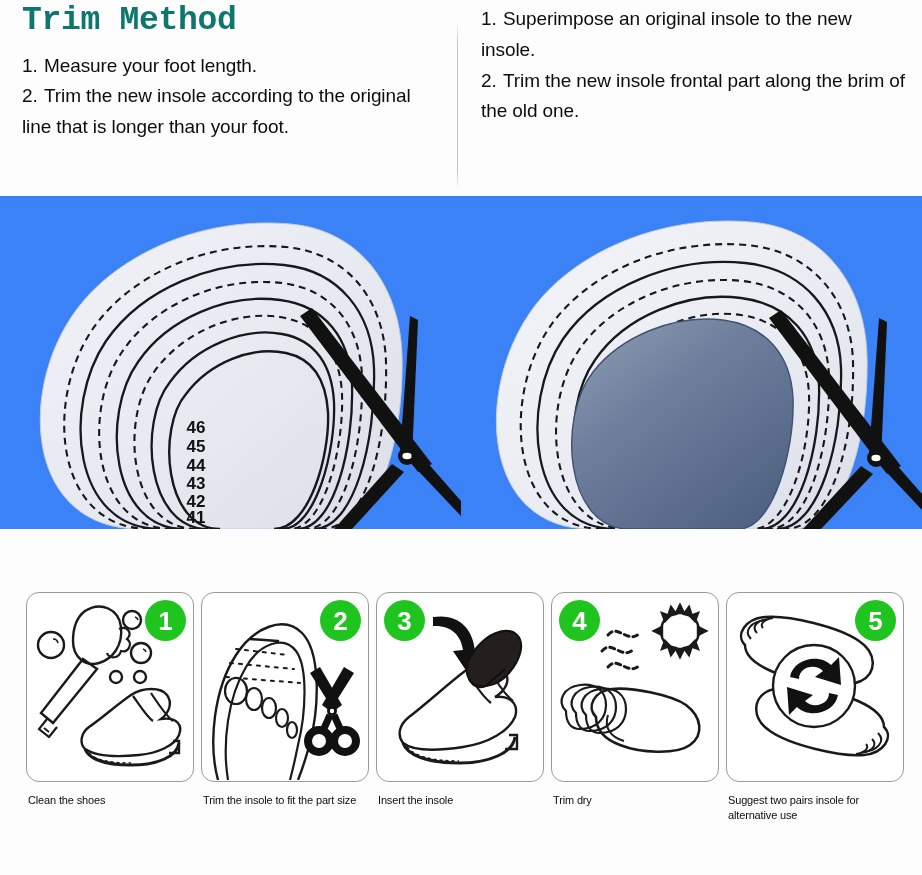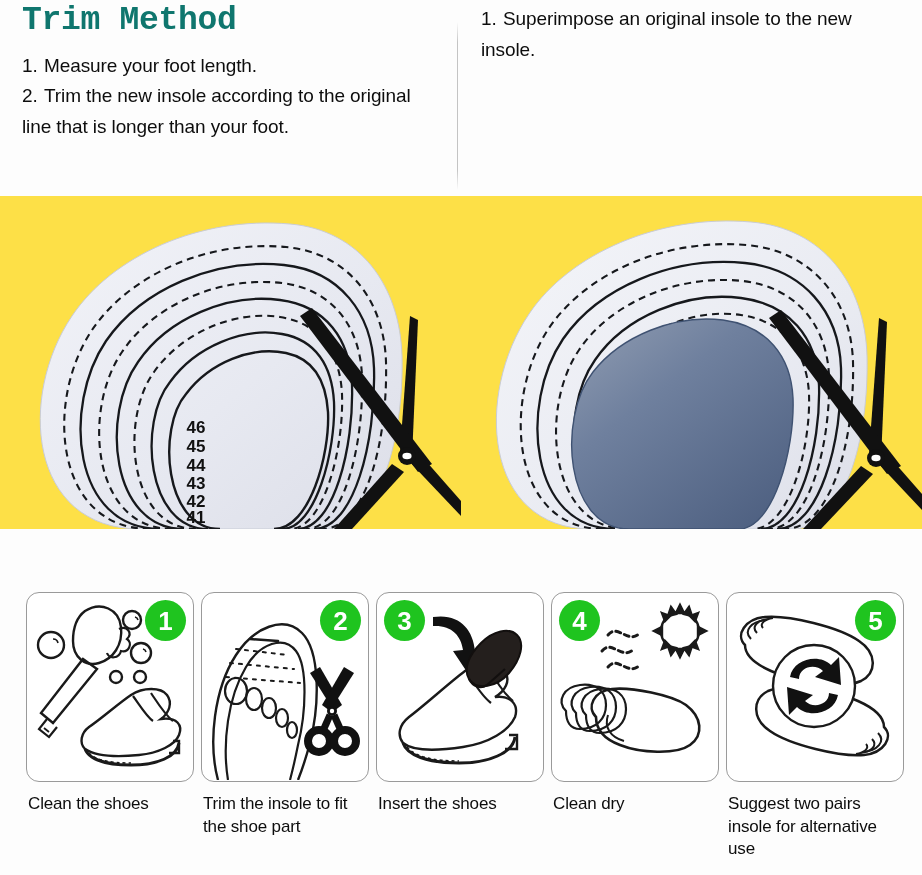--- a/index.html
+++ b/index.html
@@ -45,21 +45,21 @@
     color:#0d0d0d;
     letter-spacing:-.1px;
   }
   .step .num{display:inline-block;min-width:22px;}
   .col-left .steps{margin-top:12px;}
   .col-right .steps{margin-top:0px;}
 
   
   .illus-row{
     position:absolute;left:0;top:196px;width:922px;height:333px;
-    display:flex;overflow:hidden;background:#fde047;
+    display:flex;overflow:hidden;background:#3b82f6;
   }
   .illus{position:relative;width:461px;height:333px;overflow:hidden;}
   .illus svg{display:block;}
 
   
   .rec-heading-wrap{position:absolute;left:22px;top:531px;}
   .panels{
     position:absolute;left:26px;top:592px;width:880px;
     display:flex;gap:7px;
   }
@@ -82,21 +82,21 @@
     font-size:26px;font-weight:bold;
     display:flex;align-items:center;justify-content:center;
     font-family:"Liberation Sans",sans-serif;
     line-height:1;
     z-index:4;
   }
   .badge.tr{right:7px;top:7px;}
   .badge.tl{left:7px;top:7px;}
   .caption{
     margin-top:11px;
-    font-size:17px;
+    font-size:11px;
     line-height:1.33;
     color:#0d0d0d;
     letter-spacing:-.15px;
     padding-left:2px;
   }
 </style>
 </head>
 <body>
 
 <div class="page">
@@ -112,20 +112,23 @@
         <div class="step">
           <span class="num">2.</span><span>Trim the new insole according to the original line that is longer than your foot.</span>
         </div>
       </div>
     </div>
 
     <div class="col col-right">
       <div class="steps">
         <div class="step">
           <span class="num">1.</span><span>Superimpose an original insole to the new insole.</span>
+        </div>
+        <div class="step">
+          <span class="num">2.</span><span>Trim the new insole frontal part along the brim of the old one.</span>
         </div>
       </div>
     </div>
 
     <div class="divider"></div>
   </div>
 
   <div class="illus-row">
 
     <div class="illus">
@@ -312,21 +315,21 @@
             <path d="M 152 80 L 142 74 L 120 112 L 128 118 Z"></path>
             <circle cx="130" cy="118" r="5" fill="#111111"></circle>
             <circle cx="130" cy="118" r="2.2" fill="#ffffff"></circle>
             <path d="M 128 122 L 120 140" stroke="#111111" stroke-width="7" fill="none"></path>
             <path d="M 132 122 L 140 140" stroke="#111111" stroke-width="7" fill="none"></path>
             <circle cx="117" cy="148" r="11" fill="none" stroke="#111111" stroke-width="8"></circle>
             <circle cx="143" cy="148" r="11" fill="none" stroke="#111111" stroke-width="8"></circle>
           </g>
         </svg>
       </div>
-      <div class="caption">Trim the insole to fit the shoe part</div>
+      <div class="caption">Trim the insole to fit the part size</div>
     </div>
 
     <div class="panel-col">
       <div class="panel">
         <div class="badge tl">3</div>
         <svg width="165" height="187" viewBox="0 0 165 187" xmlns="http://www.w3.org/2000/svg">
 
           <g fill="#111111">
             <path d="M 56 24 C 82 20 96 36 98 58 L 106 56 L 92 82 L 76 58 L 86 57 C 84 42 74 32 56 33 Z"></path>
           </g>
@@ -339,21 +342,21 @@
             <path d="M 110 72 C 118 86 126 100 136 108" stroke-width="2.2"></path>
             <path d="M 132 142 L 140 142 L 140 156 L 128 156" stroke-width="2.4"></path>
           </g>
 
           <g>
             <path d="M 92 86 C 86 76 92 62 104 50 C 116 38 132 34 140 42 C 148 50 144 66 132 80 C 120 94 100 98 92 86 Z" fill="#241f1d" stroke="#120f0e" stroke-width="2"></path>
             <path d="M 92 86 C 96 94 104 96 110 92 L 128 76" fill="none" stroke="#120f0e" stroke-width="2.2"></path>
           </g>
         </svg>
       </div>
-      <div class="caption">Insert the shoes</div>
+      <div class="caption">Insert the insole</div>
     </div>
 
     <div class="panel-col">
       <div class="panel">
         <div class="badge tl">4</div>
         <svg width="165" height="187" viewBox="0 0 165 187" xmlns="http://www.w3.org/2000/svg">
 
           <g fill="none" stroke="#1a1a1a" stroke-width="2.4">
             <circle cx="128" cy="38" r="19"></circle>
             <path d="M 128 12 l 4 8 l -8 0 Z" fill="#1a1a1a"></path>
@@ -379,21 +382,21 @@
           <g fill="none" stroke="#1a1a1a" stroke-width="2.2">
             <path d="M 14 118 C 4 108 12 94 28 92 C 44 90 54 98 54 112 C 54 126 44 136 28 136 C 18 136 14 128 14 118 Z"></path>
             <path d="M 24 120 C 14 110 22 96 38 94 C 54 92 64 100 64 114 C 64 128 54 138 38 138 C 28 138 24 130 24 120 Z"></path>
             <path d="M 34 122 C 24 112 32 98 48 96 C 64 94 74 102 74 116 C 74 130 64 140 48 140 C 38 140 34 132 34 122 Z"></path>
 
             <path d="M 44 124 C 34 114 42 98 60 96 C 80 94 120 102 134 112 C 150 124 152 142 138 152 C 124 162 88 160 68 152 C 52 146 44 136 44 124 Z" stroke-width="2.6"></path>
             <path d="M 56 122 C 52 134 58 144 72 148" stroke-width="2"></path>
           </g>
         </svg>
       </div>
-      <div class="caption">Clean dry</div>
+      <div class="caption">Trim dry</div>
     </div>
 
     <div class="panel-col wide">
       <div class="panel">
         <div class="badge tr">5</div>
         <svg width="175" height="187" viewBox="0 0 175 187" xmlns="http://www.w3.org/2000/svg">
           <g fill="none" stroke="#1a1a1a" stroke-width="2.2">
 
             <path d="M 18 52 C 8 42 18 26 38 24 C 62 22 112 34 132 48 C 150 60 150 80 134 88 C 116 96 70 90 44 78 C 26 70 18 62 18 52 Z" stroke-width="2.5"></path>
             <path d="M 24 46 C 16 38 24 28 40 27" stroke-width="2"></path>

